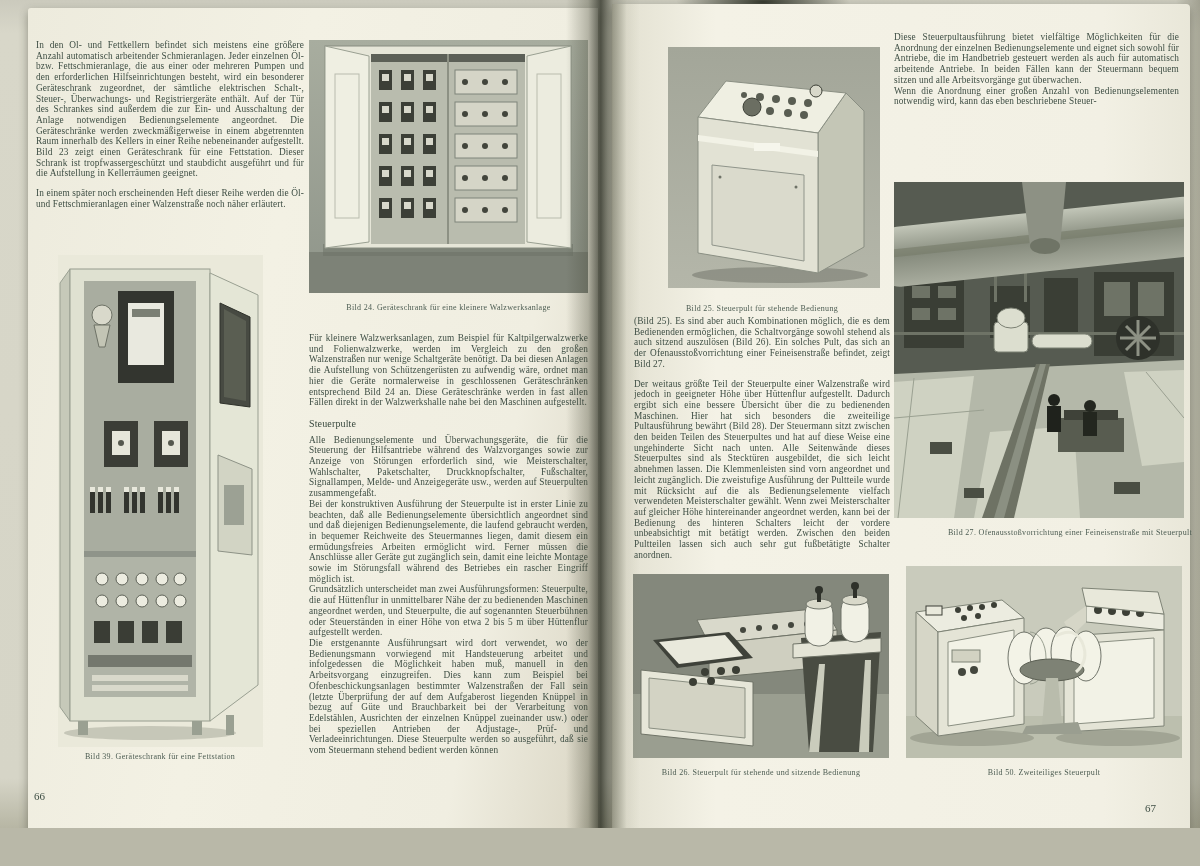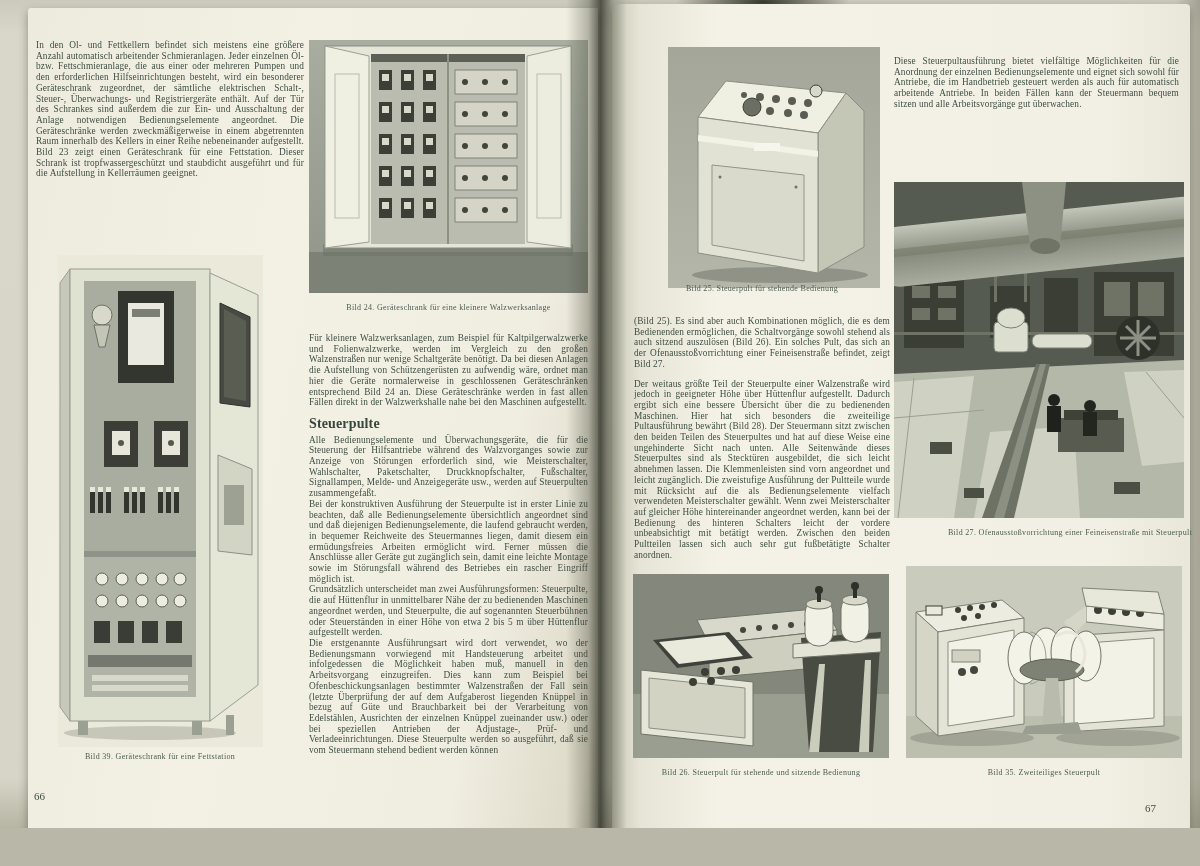--- a/index.html
+++ b/index.html
@@ -24,38 +24,39 @@
     position:absolute; left:566px; top:0; width:74px; height:866px; pointer-events:none;
     background:linear-gradient(90deg, rgba(70,72,55,0) 0%, rgba(70,72,55,0.35) 30%,
        rgba(33,36,25,0.72) 47%, rgba(70,72,55,0.30) 64%, rgba(120,120,98,0.10) 82%, rgba(0,0,0,0) 100%);
   }
   .body-text {
     position:absolute; text-align:justify; font-size:9.3px; line-height:10.7px;
     color:#3e4e44; letter-spacing:0.015em; overflow:hidden;
   }
   .body-text p { margin:0; }
   .body-text p.gap { margin-top:9px; }
-  .section-heading { font-weight:bold; font-size:14px; color:#37473d; margin:11px 0 5px 0 !important; }
+  .section-heading { font-weight:normal; font-size:10px; color:#37473d; margin:11px 0 5px 0 !important; }
   .caption {
     position:absolute; font-size:8px; line-height:9.5px; color:#4c5c52;
     text-align:center; letter-spacing:0.04em;
   }
   .page-number { position:absolute; font-size:11px; color:#3e4e44; }
   figure { position:absolute; margin:0; padding:0; }
   figure svg { display:block; }
 </style>
 </head>
 <body>
 
 <div class="canvas">
 
   <div class="page page-left">
 
     <div class="body-text" style="left:8px; top:32px; width:268px; height:200px;">
       <p>In den Öl- und Fettkellern befindet sich meistens eine größere Anzahl automatisch arbeitender Schmieranlagen. Jeder einzelnen Öl- bzw. Fettschmieranlage, die aus einer oder mehreren Pumpen und den erforderlichen Hilfseinrichtungen besteht, wird ein besonderer Geräteschrank zugeordnet, der sämtliche elektrischen Schalt-, Steuer-, Überwachungs- und Registriergeräte enthält. Auf der Tür des Schrankes sind außerdem die zur Ein- und Ausschaltung der Anlage notwendigen Bedienungselemente angeordnet. Die Geräteschränke werden zweckmäßigerweise in einem abgetrennten Raum innerhalb des Kellers in einer Reihe nebeneinander aufgestellt. Bild 23 zeigt einen Geräteschrank für eine Fettstation. Dieser Schrank ist tropfwassergeschützt und staubdicht ausgeführt und für die Aufstellung in Kellerräumen geeignet.</p>
+      <p class="gap">In einem später noch erscheinenden Heft dieser Reihe werden die Öl- und Fettschmieranlagen einer Walzenstraße noch näher erläutert.</p>
     </div>
 
     <figure style="left:30px; top:247px; width:205px; height:492px;">
       <svg width="205" height="492" viewBox="0 0 205 492">
         <rect width="205" height="492" fill="#eae9da"></rect>
         <ellipse cx="92" cy="478" rx="86" ry="7" fill="rgba(40,44,32,0.18)"></ellipse>
         <polygon points="2,28 12,14 12,466 2,452" fill="#c6c9b9" stroke="#9aa092" stroke-width="1"></polygon>
         <rect x="12" y="14" width="140" height="452" fill="#dfe1d1" stroke="#969c8e"></rect>
         <rect x="26" y="26" width="112" height="284" fill="#a9ada0"></rect>
 
@@ -245,21 +246,21 @@
         <circle cx="84" cy="60" r="9" fill="#6b6e62" stroke="#3c3f36"></circle>
         <circle cx="148" cy="44" r="6" fill="#d8d8ca" stroke="#3c3f36"></circle>
 
         <polygon points="30,88 150,104 150,110 30,94" fill="#f2f2e6"></polygon>
         <polygon points="44,118 136,128 136,214 44,198" fill="#dadacc" stroke="#8f948a"></polygon>
         <circle cx="52" cy="130" r="1.5" fill="#6e7267"></circle>
           <circle cx="128" cy="140" r="1.5" fill="#6e7267"></circle>
         <rect x="86" y="96" width="26" height="8" fill="#f6f6ec"></rect>
       </svg>
     </figure>
-    <div class="caption" style="left:22px; top:280px; width:256px;">Bild 25. Steuerpult für stehende Bedienung</div>
+    <div class="caption" style="left:22px; top:300px; width:256px;">Bild 25. Steuerpult für stehende Bedienung</div>
 
     <div class="body-text" style="left:22px; top:312px; width:256px; height:252px;">
       <p>(Bild 25). Es sind aber auch Kombinationen möglich, die es dem Bedienenden ermöglichen, die Schaltvorgänge sowohl stehend als auch sitzend auszulösen (Bild 26). Ein solches Pult, das sich an der Ofenausstoßvorrichtung einer Feineisenstraße befindet, zeigt Bild 27.</p>
       <p class="gap">Der weitaus größte Teil der Steuerpulte einer Walzenstraße wird jedoch in geeigneter Höhe über Hüttenflur aufgestellt. Dadurch ergibt sich eine bessere Übersicht über die zu bedienenden Maschinen. Hier hat sich besonders die zweiteilige Pultausführung bewährt (Bild 28). Der Steuermann sitzt zwischen den beiden Teilen des Steuerpultes und hat auf diese Weise eine ungehinderte Sicht nach unten. Alle Seitenwände dieses Steuerpultes sind als Stecktüren ausgebildet, die sich leicht abnehmen lassen. Die Klemmenleisten sind vorn angeordnet und leicht zugänglich. Die zweistufige Ausführung der Pultteile wurde mit Rücksicht auf die als Bedienungselemente vielfach verwendeten Meisterschalter gewählt. Wenn zwei Meisterschalter auf gleicher Höhe hintereinander angeordnet werden, kann bei der Bedienung des hinteren Schalters leicht der vordere unbeabsichtigt mit betätigt werden. Zwischen den beiden Pultteilen lassen sich auch sehr gut fußbetätigte Schalter anordnen.</p>
     </div>
 
     <figure style="left:21px; top:570px; width:256px; height:184px;">
       <svg width="256" height="184" viewBox="0 0 256 184">
         <rect width="256" height="184" fill="#84887c"></rect>
         <rect y="120" width="256" height="64" fill="#9a9e90"></rect>
@@ -297,22 +298,23 @@
         <circle cx="186" cy="16" r="4" fill="#2e312a"></circle>
           <circle cx="222" cy="12" r="4" fill="#2e312a"></circle>
         <rect x="184" y="16" width="4" height="12" fill="#2e312a"></rect>
           <rect x="220" y="12" width="4" height="12" fill="#2e312a"></rect>
         <polygon points="176,178 186,90 192,90 186,178" fill="#caccbc"></polygon>
         <polygon points="226,178 232,86 238,86 236,178" fill="#caccbc"></polygon>
       </svg>
     </figure>
     <div class="caption" style="left:21px; top:764px; width:256px;text-align:center;">Bild 26. Steuerpult für stehende und sitzende Bedienung</div>
 
-    <div class="body-text" style="left:282px; top:52px; width:285px; height:140px;">
+    <div class="body-text" style="left:282px; top:28px; width:285px; height:140px;">
       <p>Diese Steuerpultausführung bietet vielfältige Möglichkeiten für die Anordnung der einzelnen Bedienungselemente und eignet sich sowohl für Antriebe, die im Handbetrieb gesteuert werden als auch für automatisch arbeitende Antriebe. In beiden Fällen kann der Steuermann bequem sitzen und alle Arbeitsvorgänge gut überwachen.</p>
+      <p>Wenn die Anordnung einer großen Anzahl von Bedienungselementen notwendig wird, kann das eben beschriebene Steuer-</p>
     </div>
 
     <figure style="left:282px; top:178px; width:290px; height:336px;">
       <svg width="290" height="336" viewBox="0 0 290 336">
         <defs>
           <linearGradient id="g27pipe" x1="0" y1="0" x2="0" y2="1">
             <stop offset="0" stop-color="#c2c6b8"></stop>
               <stop offset="0.5" stop-color="#878c7e"></stop>
               <stop offset="1" stop-color="#a9ad9f"></stop>
           </linearGradient>
@@ -438,19 +440,19 @@
           <ellipse cx="160" cy="86" rx="15" ry="25"></ellipse>
             <ellipse cx="180" cy="90" rx="15" ry="25"></ellipse>
         </g>
 
         <ellipse cx="146" cy="104" rx="32" ry="11" fill="#7e8275" stroke="#5a5e52"></ellipse>
         <polygon points="140,112 152,112 156,160 136,160" fill="#b9bcac"></polygon>
         <polygon points="120,160 172,156 176,168 116,168" fill="#9a9e90"></polygon>
         <path d="M150 70 q18 -10 26 6 q8 18 -6 30" fill="none" stroke="#e8e8da" stroke-width="3"></path>
       </svg>
     </figure>
-    <div class="caption" style="left:294px; top:764px; width:276px;">Bild 35. Zweiteiliges Steuerpult</div>
+    <div class="caption" style="left:294px; top:764px; width:276px;">Bild 50. Zweiteiliges Steuerpult</div>
 
     <div class="page-number" style="left:533px; top:798px;text-align:right;">67</div>
   </div>
 
   <div class="spine"></div>
 </div>
 
 </body></html>

